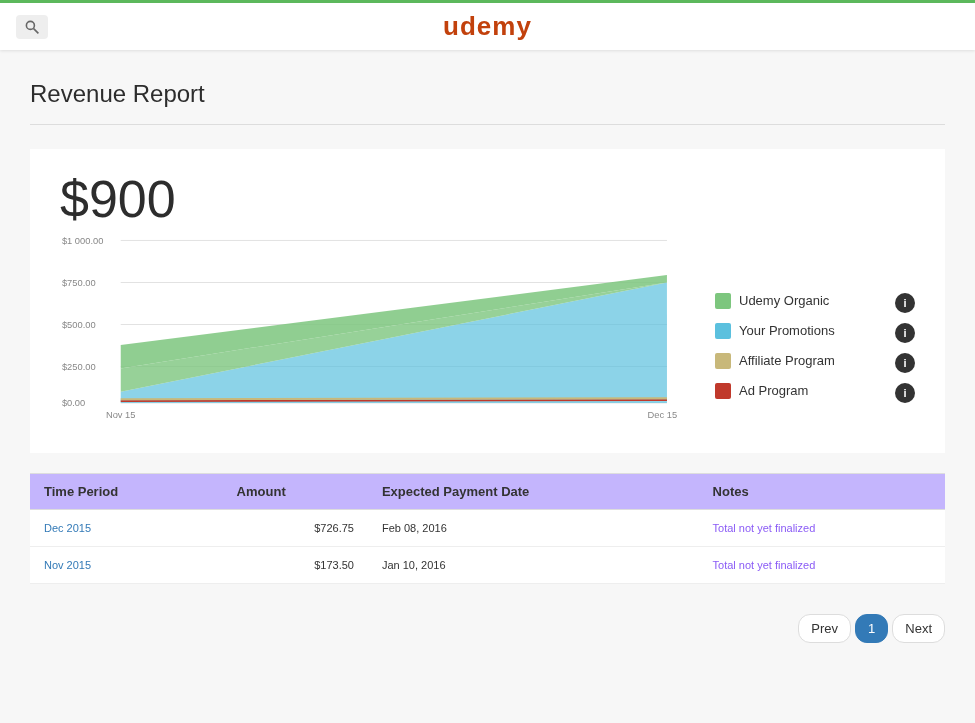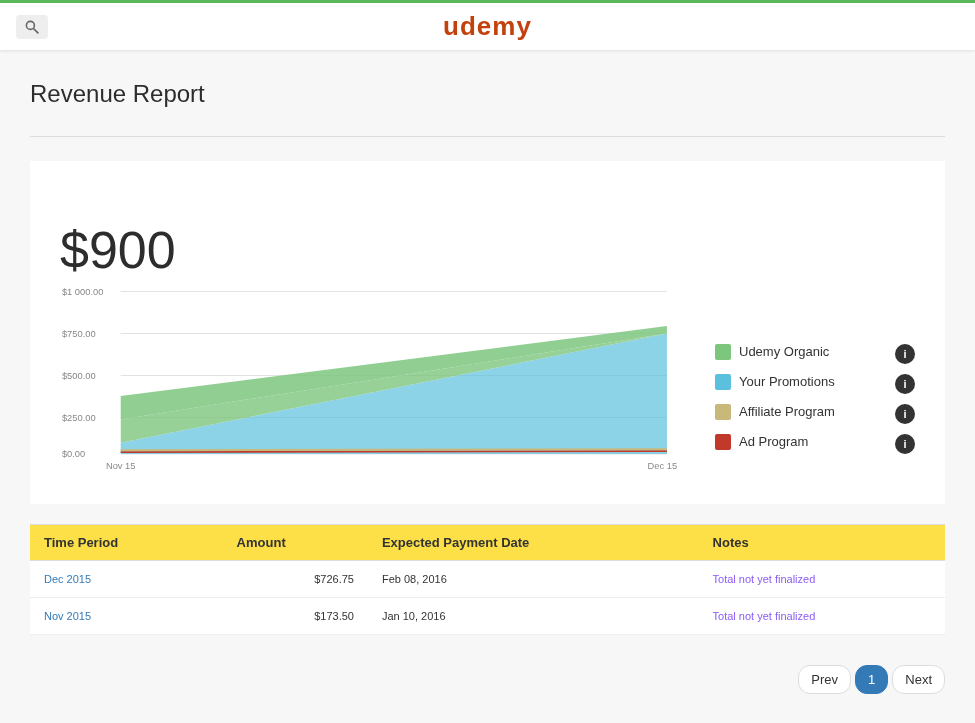--- a/index.html
+++ b/index.html
@@ -38,41 +38,40 @@
     #content {
       padding: 30px 30px 20px 30px;
       max-width: 975px;
       margin: 0 auto;
     }
 
     h1.page-title {
       font-size: 24px;
       font-weight: 400;
       color: #2d2d2d;
-      margin-bottom: 28px;
+      margin-bottom: 16px;
     }
     .title-divider {
       border: none;
       border-top: 1px solid #ddd;
       margin-bottom: 24px;
     }
 
     
     .earnings-section {
       background: #fff;
       padding: 20px 30px 30px 30px;
       margin-bottom: 20px;
     }
 
     .earnings-amount {
       font-size: 52px;
       font-weight: 300;
       color: #2d2d2d;
       margin-bottom: 4px;
-      margin-top: 39px;
     }
     .earnings-subtitle {
       font-size: 14px;
       font-weight: bold;
       color: #2d2d2d;
       margin-bottom: 24px;
     }
 
     
     .chart-container {
@@ -119,21 +118,21 @@
     }
 
     
     .report-table {
       width: 100%;
       border-collapse: collapse;
       background: #fff;
       margin-bottom: 20px;
     }
     .report-table th {
-      background: #fde047;
+      background: #c4b5fd;
       text-align: left;
       padding: 10px 14px;
       font-weight: bold;
       font-size: 13px;
       color: #333;
       border-top: 1px solid #ddd;
       border-bottom: 1px solid #ddd;
     }
     .report-table td {
       padding: 12px 14px;

